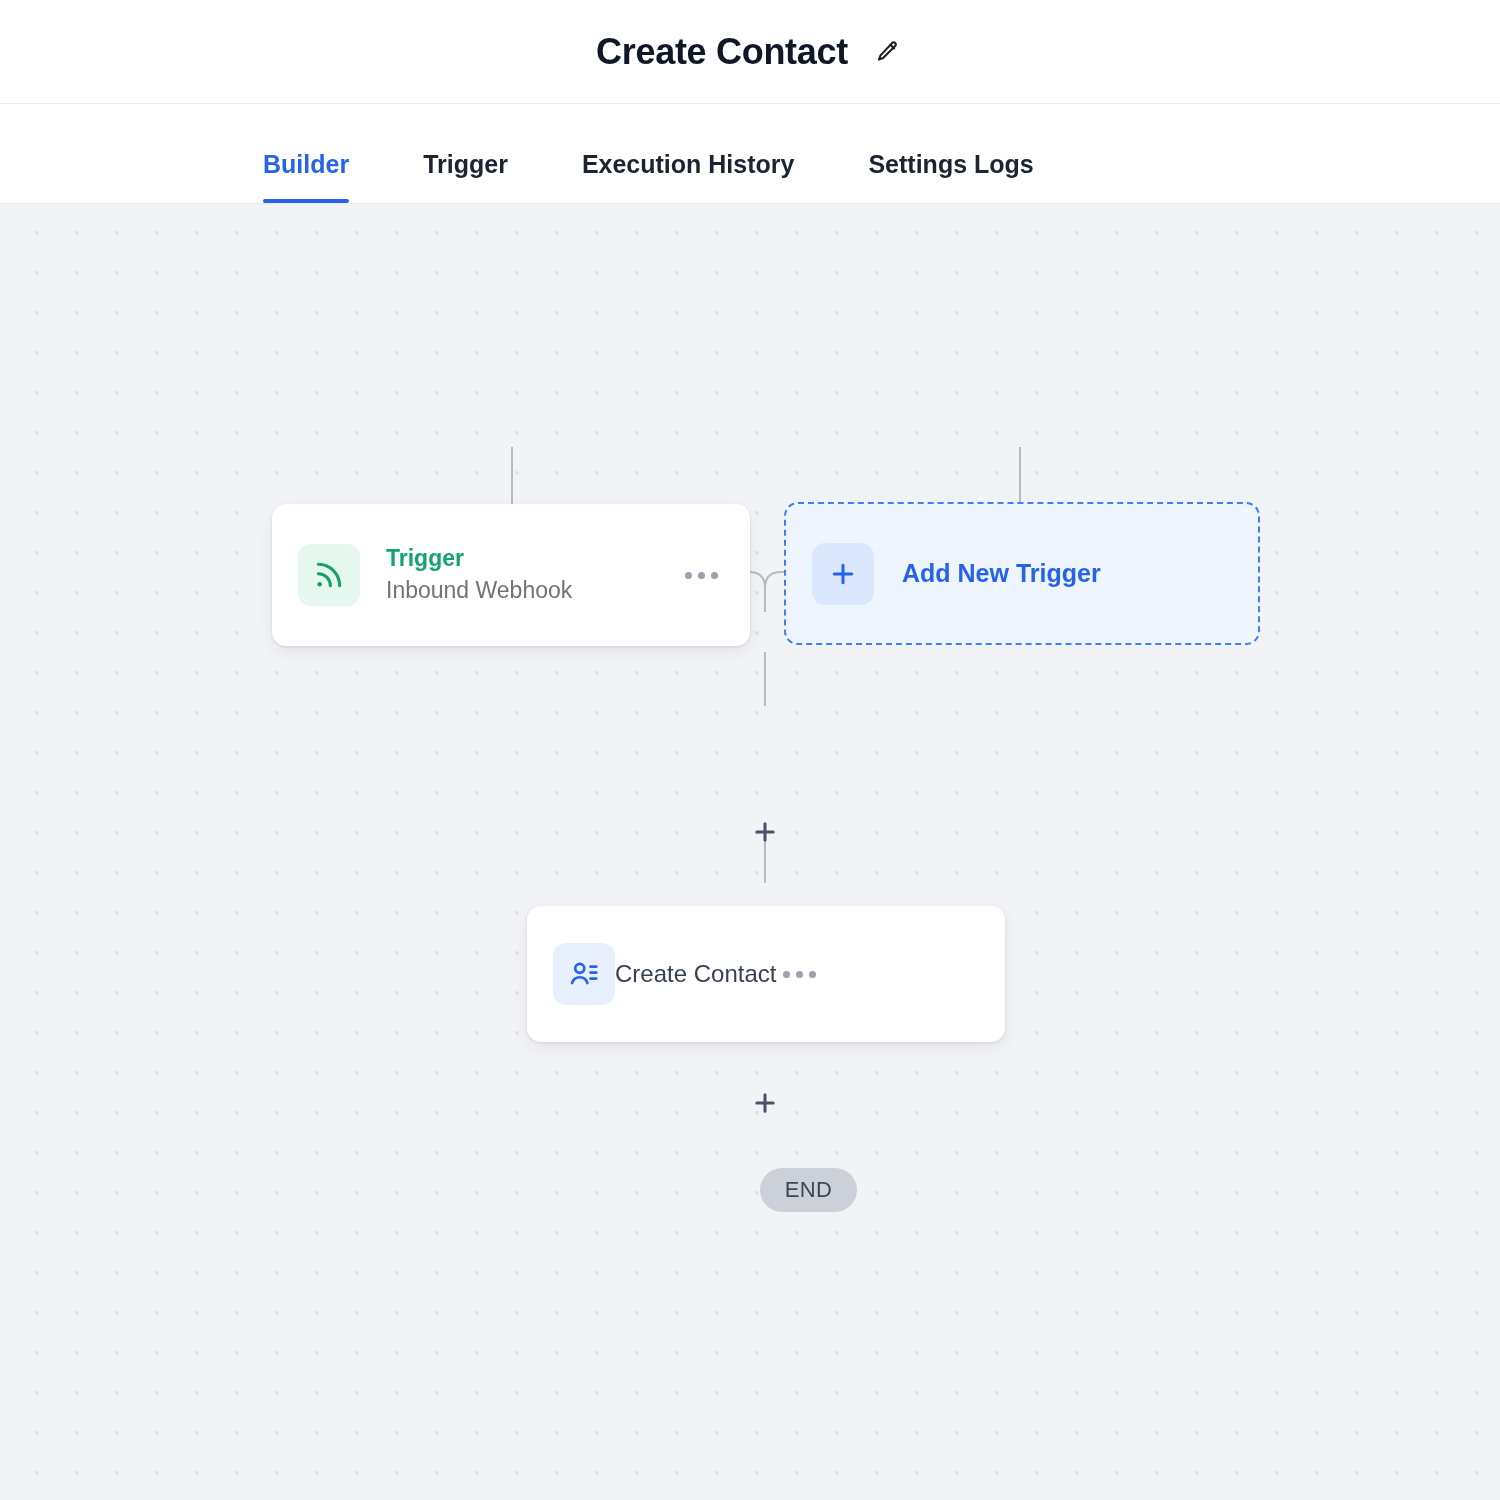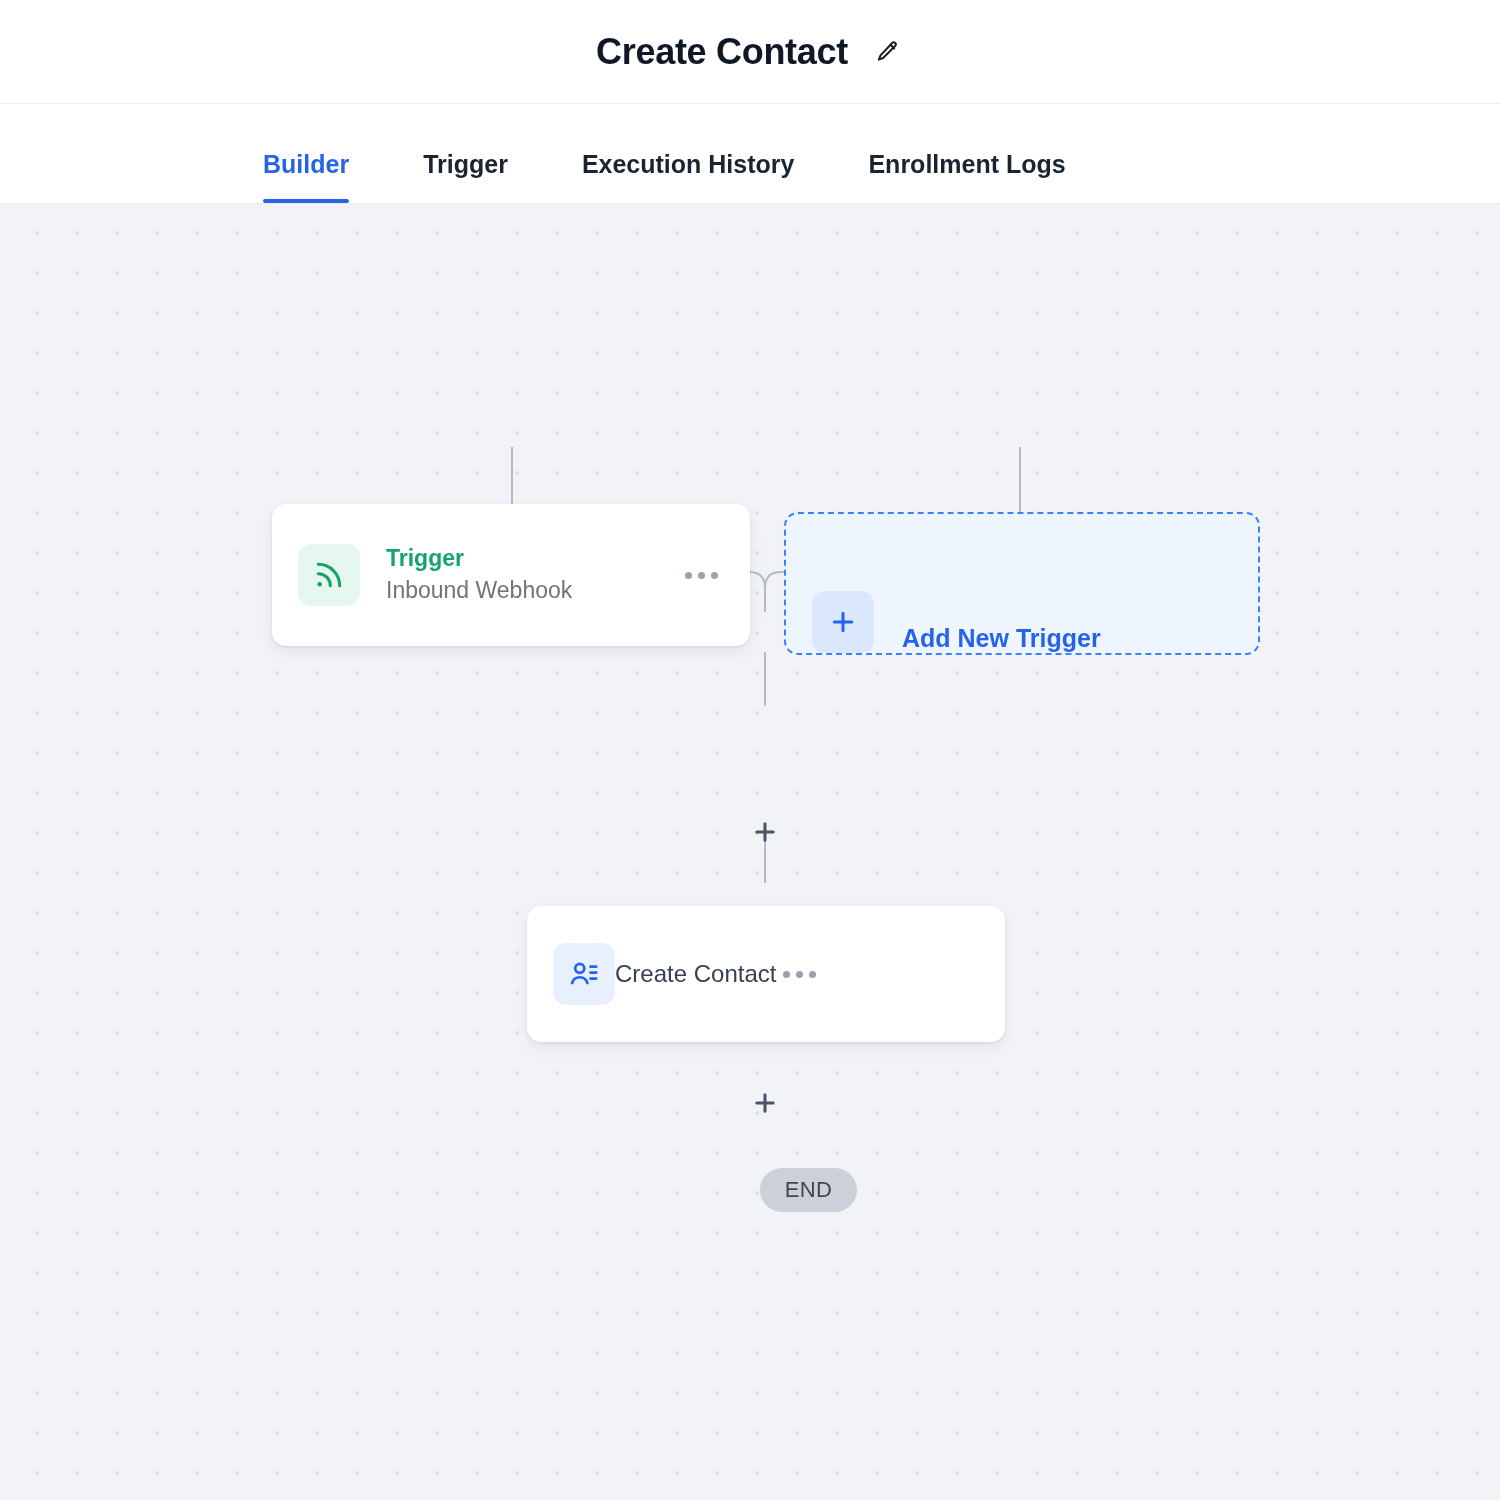--- a/index.html
+++ b/index.html
@@ -193,28 +193,28 @@
     height: 7px;
     border-radius: 50%;
     background: #9aa2ae;
     display: block;
   }
 
   
   .node-add {
     position: absolute;
     left: 784px;
-    top: 308px;
+    top: 298px;
     width: 476px;
     height: 143px;
     border: 2px dashed #3b82f6;
     border-radius: 14px;
     background: #eff5ff;
     display: flex;
-    align-items: flex-end;
+    align-items: center;
     padding: 0 26px;
     cursor: pointer;
   }
 
   .add-plus-box {
     width: 62px;
     height: 62px;
     border-radius: 13px;
     background: #dbe7fd;
     display: flex;
@@ -276,21 +276,21 @@
         <path d="M15.2 5.4l3.4 3.4"></path>
       </svg>
     </button>
   </div>
 </div>
 
 <div class="tabs-bar">
   <button class="tab active">Builder</button>
   <button class="tab">Trigger</button>
   <button class="tab">Execution History</button>
-  <button class="tab">Enrollment Logs</button>
+  <button class="tab">Settings Logs</button>
 </div>
 
 <div class="canvas">
 
   <svg class="edges" width="1500" height="1296">
 
     <path d="M 512 243 L 512 352 Q 512 368 528 368 L 749 368 Q 765 368 765 384 L 765 408" fill="none" stroke="#b6bbc3" stroke-width="2"></path>
 
     <path d="M 1020 243 L 1020 352 Q 1020 368 1004 368 L 781 368 Q 765 368 765 384 L 765 408" fill="none" stroke="#b6bbc3" stroke-width="2"></path>
 

